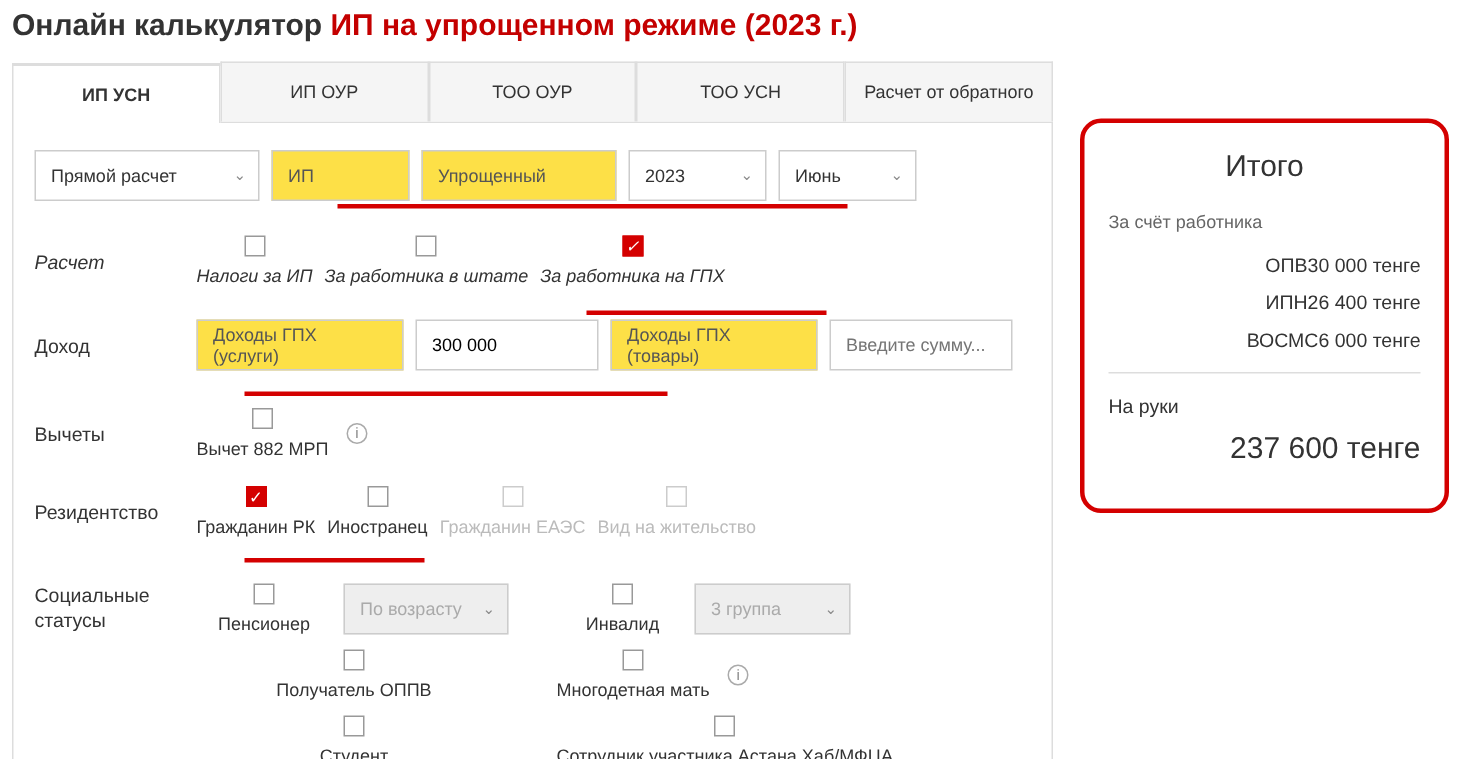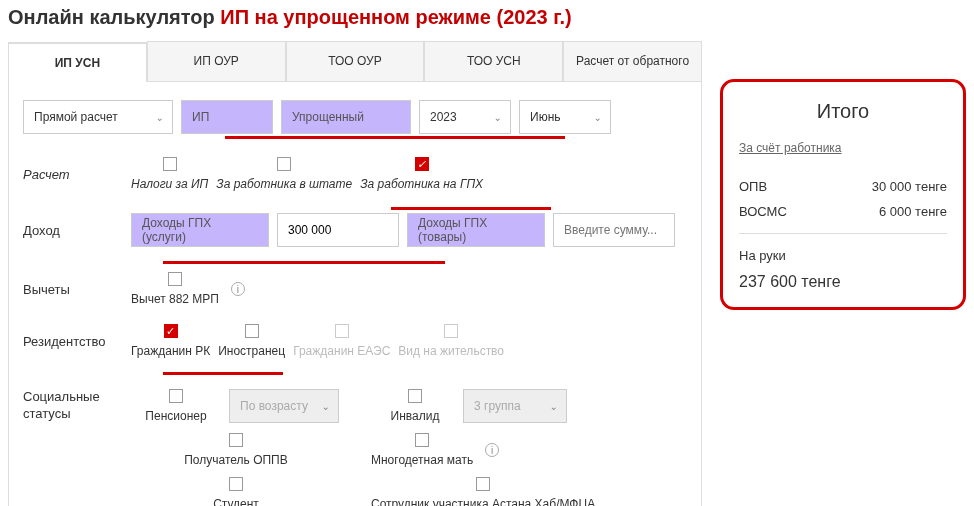--- a/index.html
+++ b/index.html
@@ -9,44 +9,44 @@
   .wrap { display: flex; gap: 18px; align-items: flex-start; }
   .left { flex: 1; }
   .tabs { display: flex; border-bottom: 1px solid #ddd; }
   .tab { flex: 1; text-align: center; padding: 12px 8px; border: 1px solid #ddd; border-bottom: none; background: #f5f5f5; font-size: 12px; cursor: pointer; }
   .tab.active { background: #fff; border-top: 2px solid #ddd; font-weight: bold; position: relative; top: 1px; }
   .panel { border: 1px solid #ddd; border-top: none; padding: 18px 14px 20px; }
   .row { display: flex; align-items: center; margin-bottom: 14px; gap: 8px; }
   .row-top { margin-bottom: 22px; }
   .label-col { width: 100px; font-size: 13px; color: #333; flex-shrink: 0; }
   .sel { position: relative; height: 34px; border: 1px solid #ccc; background: #fff; display: flex; align-items: center; padding: 0 24px 0 10px; font-size: 12px; color: #333; }
-  .sel.grey { background: #c4b5fd; color: #555; }
+  .sel.grey { background: #fde047; color: #555; }
   .sel .chev { position: absolute; right: 8px; top: 50%; transform: translateY(-50%); font-size: 10px; color: #888; }
   .sel.grey-dis { background: #eee; color: #aaa; }
   .underline-red { height: 3px; background: #d40000; }
   .u1 { margin: -20px 0 18px 0; width: 340px; margin-left: 202px; }
   .u2 { position:absolute; left:368px; top:2px; width: 160px; height:3px; background:#d40000; }
   .u3 { margin: 2px 0 14px 0; width: 282px; margin-left: 140px; }
   .u4 { margin: 2px 0 14px 0; width: 120px; margin-left: 140px; }
   .chk { display: inline-flex; align-items: center; gap: 6px; font-size: 12px; cursor: pointer; flex-direction: column; }
   .chk .box { width: 14px; height: 14px; border: 1px solid #999; background: #fff; display: inline-flex; align-items: center; justify-content: center; font-size: 11px; color: #fff; }
   .chk.checked .box { background: #d40000; border-color: #d40000; }
   .chk.disabled { color: #bbb; }
   .chk.disabled .box { border-color: #ccc; }
   .input { height: 34px; border: 1px solid #ccc; padding: 0 10px; font-size: 12px; background: #fff; }
   .info { display:inline-flex; width:14px; height:14px; border:1px solid #aaa; border-radius:50%; align-items:center; justify-content:center; font-size:10px; color:#888; margin-left:4px; }
   .section-gap { margin-top: 6px; }
   .btn-calc { display:block; margin: 18px auto 0; width: 280px; height: 38px; background: #1c1c1c; color: #fff; border: none; font-size: 14px; cursor: pointer; border-radius: 2px; }
-  .right { width: 246px; border: 3px solid #d40000; border-radius: 14px; padding: 18px 16px 16px; margin-top: 38px; }
+  .right { width: 246px; border: 3px solid #d40000; border-radius: 14px; padding: 18px 16px 28px; margin-top: 38px; }
   .itogo { text-align: center; font-size: 20px; margin-bottom: 18px; }
-  .sub { font-size: 12px; color: #666; margin-bottom: 24px; text-decoration: underline; }
-  .resrow { display: flex; justify-content: space-between; font-size: 13px; margin-bottom: 10px; }
+  .sub { font-size: 12px; color: #666; margin-bottom: 14px; }
+  .resrow { display: flex; justify-content: flex-end; font-size: 13px; margin-bottom: 10px; }
   .divider { border-top: 1px solid #ddd; margin: 14px 0; }
   .net-label { font-size: 13px; margin-bottom: 10px; }
-  .net-val { text-align: left; font-size: 16px; }
+  .net-val { text-align: right; font-size: 20px; }
   .rel { position: relative; font-style: italic; }
 </style>
 </head>
 <body>
 
 <div class="title">
   <span>Онлайн калькулятор </span><span class="red">ИП на упрощенном режиме (2023 г.)</span>
 </div>
 
 <div class="wrap">
@@ -197,20 +197,24 @@
   </div>
 
   <div class="right">
     <div class="itogo">Итого</div>
     <div class="sub">За счёт работника</div>
     <div class="resrow">
         <span>ОПВ</span>
         <span>30 000 тенге</span>
       </div>
     <div class="resrow">
+        <span>ИПН</span>
+        <span>26 400 тенге</span>
+      </div>
+    <div class="resrow">
         <span>ВОСМС</span>
         <span>6 000 тенге</span>
       </div>
     <div class="divider"></div>
     <div class="net-label">На руки</div>
     <div class="net-val">237 600 тенге</div>
   </div>
 </div>
 
 </body></html>

